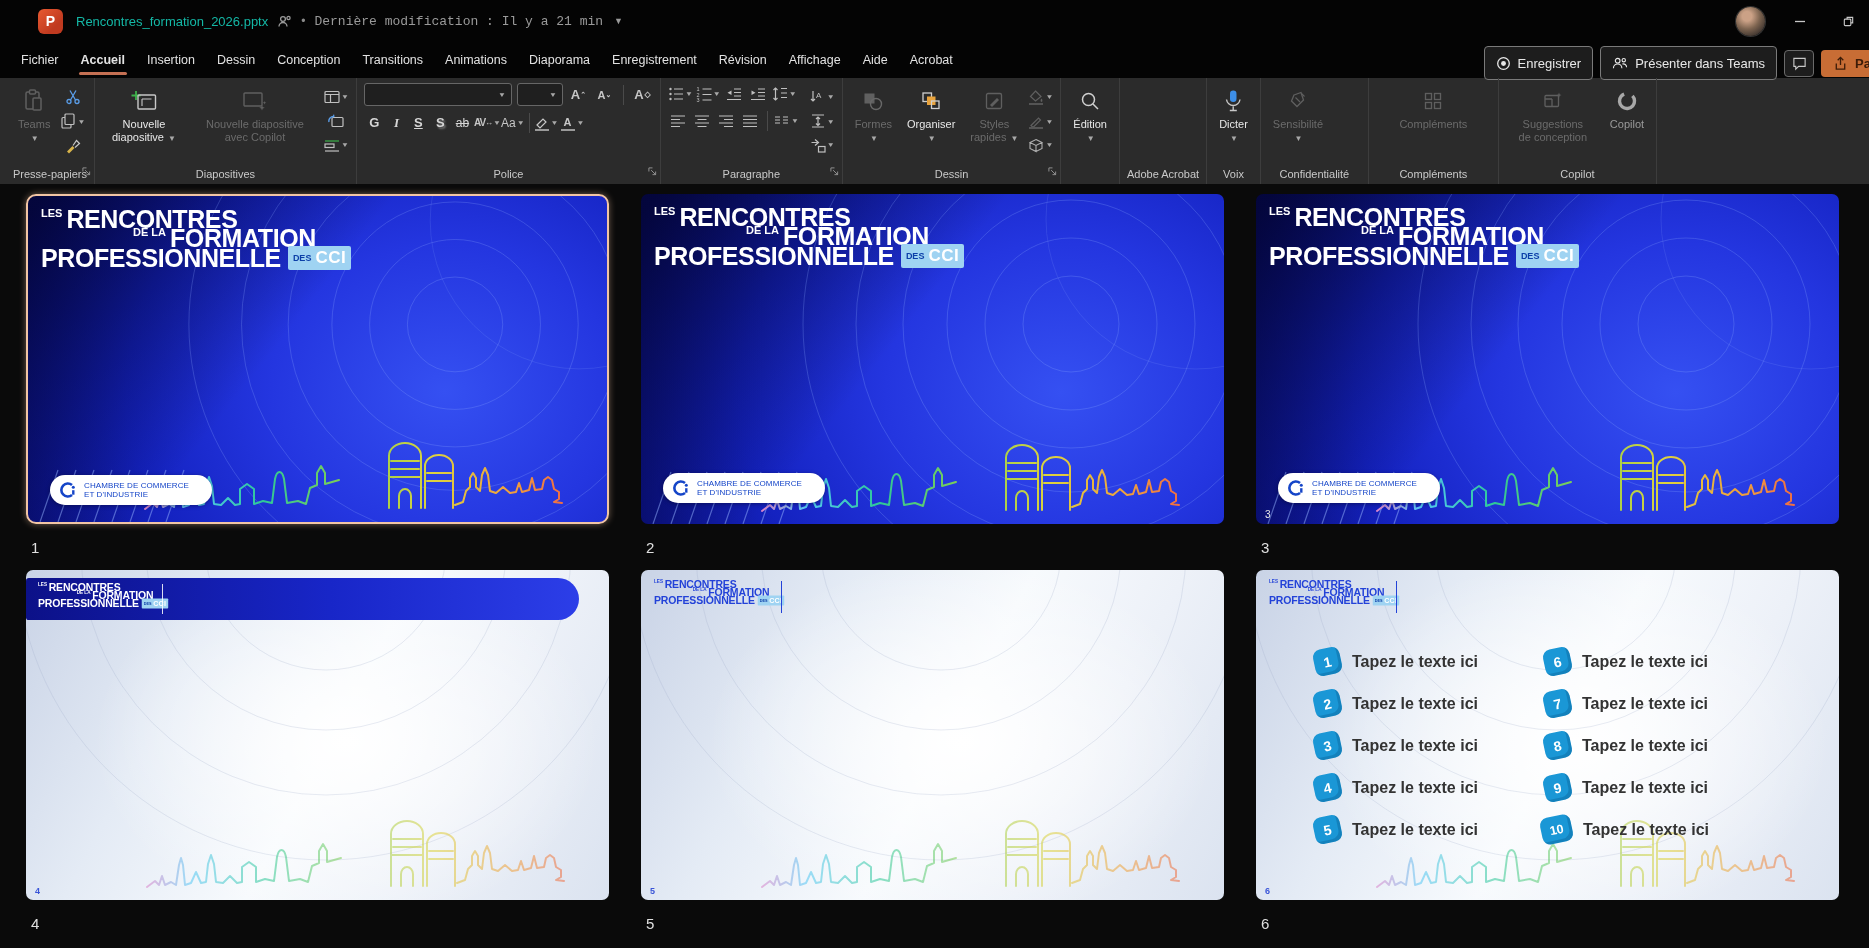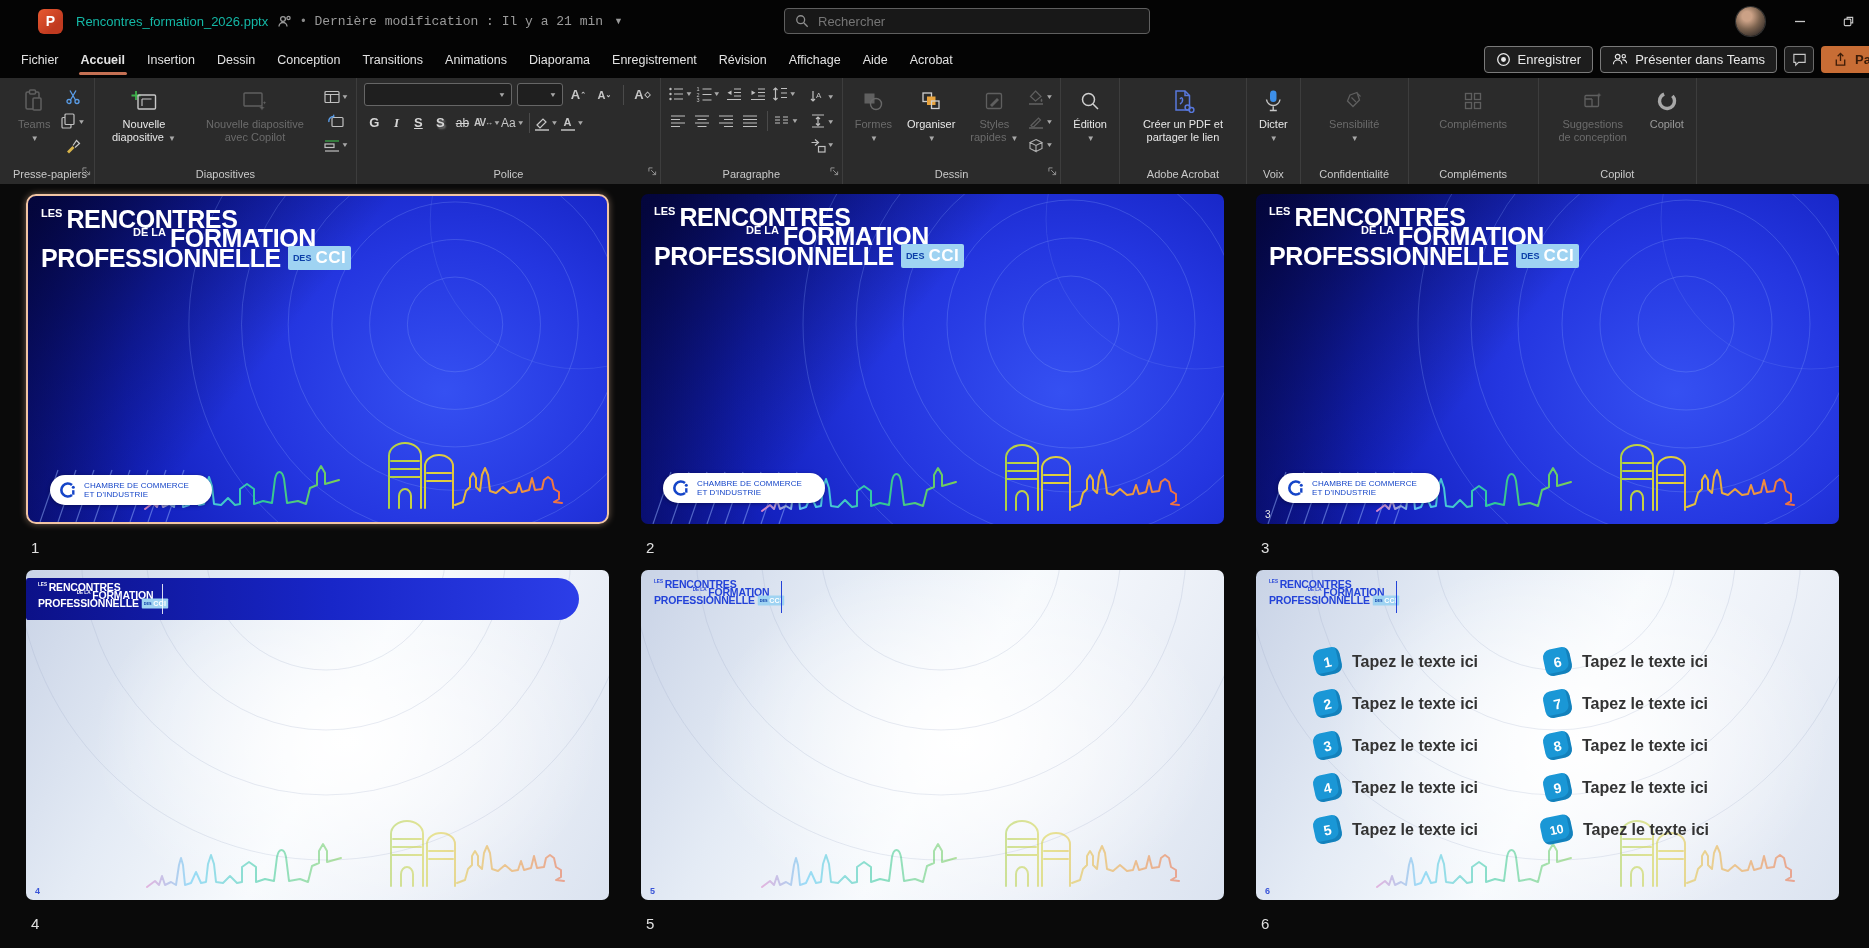--- a/index.html
+++ b/index.html
@@ -26,21 +26,21 @@
   .avatar { width:29px; height:29px; border-radius:50%;
     background:radial-gradient(circle at 38% 32%, #cba186 18%, #7d6450 48%, #3c332e 80%); box-shadow:0 0 0 1px #333; }
   .winbtn { width:26px; height:26px; display:flex; align-items:center; justify-content:center; color:#c8c8c8; }
 
   
   .tabrow { height:36px; background:#040404; display:flex; align-items:center; padding-left:10px; position:relative; flex:0 0 auto; }
   .tab { font-size:12.5px; color:#e2e2e2; padding:0 11px; height:36px; display:flex; align-items:center; position:relative; white-space:nowrap; }
   .tab.active { font-weight:700; }
   .tab.active::after { content:""; position:absolute; left:9px; right:9px; bottom:3px; height:3px; border-radius:2px; background:#c47053; }
   .tr-actions { position:absolute; right:0; top:4px; display:flex; align-items:center; gap:7px; padding-right:0; }
-  .pillbtn { height:27px; border:1px solid #7a7a7a; border-radius:4px; background:#1d1d1d; color:#e8e8e8;
+  .pillbtn { height:34px; border:1px solid #7a7a7a; border-radius:4px; background:#1d1d1d; color:#e8e8e8;
     font-size:13px; display:flex; align-items:center; gap:7px; padding:0 11px; white-space:nowrap; }
   .iconbtn { width:30px; height:27px; border:1px solid #6a6a6a; border-radius:4px; background:#1d1d1d;
     display:flex; align-items:center; justify-content:center; }
   .sharebtn { height:27px; border-radius:4px; background:#c86d35; color:#3c1c08; font-weight:700; font-size:13px;
     display:flex; align-items:center; gap:7px; padding:0 12px; width:126px; margin-right:-78px; }
 
   
   .ribbon { height:106px; background:#2b2b2b; display:flex; align-items:stretch; padding-left:6px; overflow:hidden; flex:0 0 auto; }
   .rgroup { position:relative; display:flex; flex-direction:column; border-right:1px solid #3d3d3d; padding:5px 7px 0; flex:0 0 auto; }
   .rbody { flex:1; display:flex; align-items:flex-start; gap:5px; }
@@ -181,27 +181,20 @@
       <svg width="15" height="15" viewBox="0 0 15 15" fill="none" stroke="#9a9a9a" stroke-width="1.3">
         <circle cx="6" cy="5" r="2.4"></circle>
           <path d="M2,12.5 a4,4 0 0 1 8,0"></path>
           <circle cx="11.5" cy="4" r="1.6"></circle>
       </svg>
     </span>
     <span class="tb-dot">•</span>
     <span class="tb-mod">Dernière modification : Il y a 21 min</span>
     <span class="tb-chev">▼</span>
   </div>
-  <div class="searchbox">
-    <svg width="14" height="14" viewBox="0 0 16 16" fill="none" stroke="#8f8f8f" stroke-width="1.5">
-      <circle cx="6.5" cy="6.5" r="4.5"></circle>
-        <path d="M10,10 L14.5,14.5"></path>
-    </svg>
-    <input type="text" placeholder="Rechercher" style="">
-  </div>
   <div class="tb-right">
     <div class="avatar"></div>
     <div class="winbtn">
       <svg width="12" height="12" viewBox="0 0 12 12">
           <path d="M1,6.5 h10" stroke="#c8c8c8" stroke-width="1.3"></path>
         </svg>
     </div>
     <div class="winbtn">
       <svg width="13" height="13" viewBox="0 0 14 14" fill="none" stroke="#c8c8c8" stroke-width="1.2">
         <rect x="2.5" y="4.5" width="7" height="7" rx="1"></rect>
@@ -583,53 +576,41 @@
           </svg>
         </span>
         <span><span>Édition</span><br><span class="chev">▼</span></span>
       </div>
     </div>
     <div class="rlabel"></div>
   </div>
 
   <div class="rgroup">
     <div class="rbody">
-      <div class="bigbtn" style="width:112px">
-        <span class="bicon">
-          <svg class="i24" viewBox="0 0 24 24" fill="none" stroke="#5878dd" stroke-width="1.5">
-            <path d="M5,2 h9 l4.5,4.5 V21 H5 Z"></path>
-              <path d="M14,2 v4.5 h4.5"></path>
-            <path d="M9,10 q1.8,-2.5 2.5,0 q.6,3 -2.5,5"></path>
-            <circle cx="16.5" cy="18.5" r="2.4"></circle>
-              <circle cx="20.5" cy="21" r="2.4"></circle>
-          </svg>
-        </span>
-        <span><span>Créer un PDF et</span><br><span>partager le lien</span></span>
-      </div>
     </div>
     <div class="rlabel">Adobe Acrobat</div>
   </div>
 
   <div class="rgroup">
     <div class="rbody">
       <div class="bigbtn">
         <span class="bicon">
           <svg width="22" height="24" viewBox="0 0 22 24" fill="none">
             <rect x="8" y="1.5" width="6.5" height="11.5" rx="3.2" fill="#3d8fe8"></rect>
             <path d="M4.5,10.5 a6.8,6.8 0 0 0 13.5,0 M11.2,17.5 v3.2 M7.8,21.5 h7" stroke="#c8c8c8" stroke-width="1.4"></path>
           </svg>
         </span>
         <span><span>Dicter</span><br><span class="chev">▼</span></span>
       </div>
     </div>
     <div class="rlabel">Voix</div>
   </div>
 
   <div class="rgroup" style="min-width:108px">
-    <div class="rbody" style="justify-content:center;width:100%">
+    <div class="rbody" style="justify-content:flex-start;width:100%">
       <div class="bigbtn disabled">
         <span class="bicon">
           <svg class="i20" viewBox="0 0 20 20" fill="none" stroke="#8a8a8a" stroke-width="1.3">
             <path d="M6,4 L13,1.5 15.5,9 9,15.5 3.5,10 Z"></path>
               <path d="M7.5,6.5 l4.5,4.5 M13.5,2.5 l3,3" stroke-width="1.1"></path>
           </svg>
         </span>
         <span><span>Sensibilité</span><br><span class="chev">▼</span></span>
       </div>
     </div>

